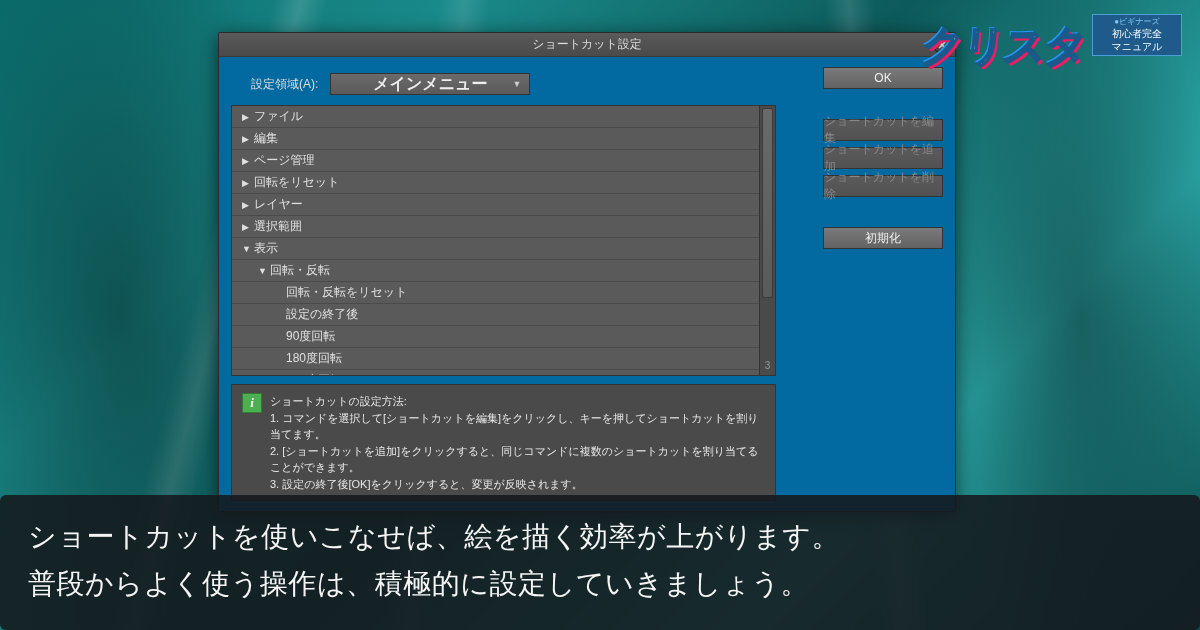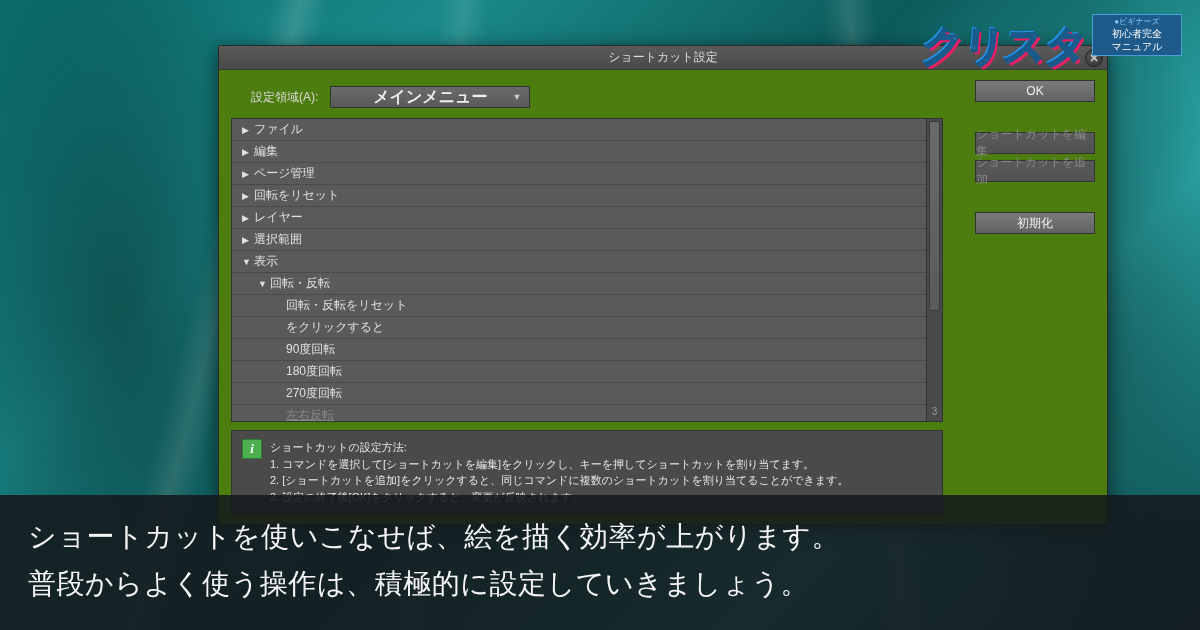--- a/index.html
+++ b/index.html
@@ -18,23 +18,23 @@
     radial-gradient(ellipse 400px 800px at 10% 50%, rgba(0,0,0,0.4) 0%, transparent 50%),
     radial-gradient(ellipse 300px 700px at 90% 50%, rgba(0,0,0,0.4) 0%, transparent 50%),
     linear-gradient(105deg, transparent 20%, rgba(255,255,255,0.15) 22%, transparent 24%),
     linear-gradient(95deg, transparent 35%, rgba(255,255,255,0.1) 37%, transparent 39%),
     linear-gradient(85deg, transparent 70%, rgba(255,255,255,0.12) 72%, transparent 74%),
     linear-gradient(135deg, #0a6b6b, #1a8a8a, #0d5a5a, #2aa5a5, #0a4a4a);
 }
 
 .dialog {
   position: absolute;
-  left: 218px; top: 45px;
-  width: 890px; height: 480px;
-  background: #4d7c0f;
+  left: 218px; top: 32px;
+  width: 738px; height: 480px;
+  background: #0369a1;
   border: 1px solid #2a2a2a;
   border-radius: 2px;
   box-shadow: 0 4px 20px rgba(0,0,0,0.6);
   display: flex; flex-direction: column;
 }
 
 .titlebar {
   height: 24px;
   background: linear-gradient(#5a5a5a, #4a4a4a);
   border-bottom: 1px solid #3a3a3a;
@@ -48,21 +48,21 @@
   width: 18px; height: 18px;
   background: radial-gradient(circle at 40% 40%, #555, #333);
   border-radius: 50%;
   display: flex; align-items: center; justify-content: center;
   color: #ccc; font-size: 11px; font-weight: bold;
   border: 1px solid #222;
   cursor: pointer;
 }
 
 .dialog-body {
-  flex: 1; display: flex; padding: 10px 12px;
+  flex: 1; display: flex; padding: 10px 12px; gap: 15px;
 }
 
 .left-panel { flex: 1; display: flex; flex-direction: column; }
 
 .area-row {
   display: flex; align-items: center; gap: 12px;
   padding: 6px 0 10px 20px;
   font-size: 12px; color: #ddd;
 }
 
@@ -165,20 +165,21 @@
 
 .caption {
   position: absolute;
   left: 0; right: 0; bottom: 0;
   background: rgba(20, 25, 28, 0.88);
   padding: 18px 28px 22px;
   color: #f5f5f5;
   font-size: 28px;
   line-height: 1.7;
   letter-spacing: 0.02em;
+  border-radius: 6px;
 }
 
 .logo-badge {
   position: absolute;
   right: 18px; top: 14px;
   width: 260px; height: 62px;
 }
 .logo-main {
   position: absolute; left: 0; top: 4px;
   font-size: 42px; font-weight: 900;
@@ -256,21 +257,21 @@
             <div class="tree-item level-1">
               <span class="arrow">▼</span>
               <span>回転・反転</span>
             </div>
             <div class="tree-item level-2">
               <span class="arrow"></span>
               <span>回転・反転をリセット</span>
             </div>
             <div class="tree-item level-2">
               <span class="arrow"></span>
-              <span>をクリックすると</span>
+              <span>設定の終了後</span>
             </div>
             <div class="tree-item level-2">
               <span class="arrow"></span>
               <span>90度回転</span>
             </div>
             <div class="tree-item level-2">
               <span class="arrow"></span>
               <span>180度回転</span>
             </div>
             <div class="tree-item level-2">
@@ -298,20 +299,21 @@
         </div>
       </div>
 
     </div>
 
     <div class="right-panel">
       <div class="btn">OK</div>
       <div class="btn-group-gap"></div>
       <div class="btn disabled">ショートカットを編集</div>
       <div class="btn disabled">ショートカットを追加</div>
+      <div class="btn disabled">ショートカットを削除</div>
       <div class="btn-group-gap"></div>
       <div class="btn">初期化</div>
     </div>
   </div>
 </div>
 
 <div class="logo-badge">
   <div class="logo-pink"></div>
   <div class="logo-main">クリスタ</div>
   <div class="logo-tag">

